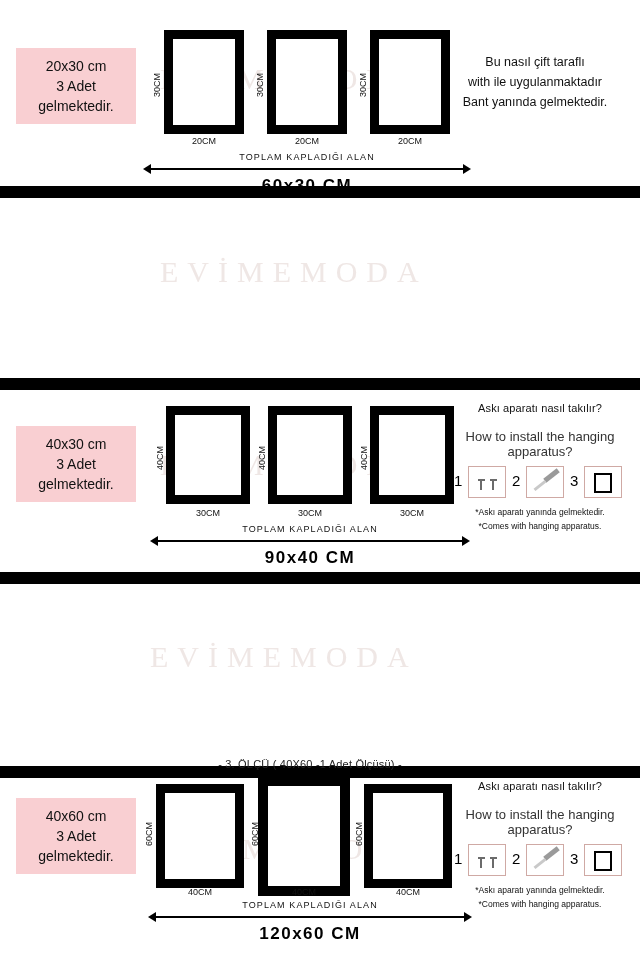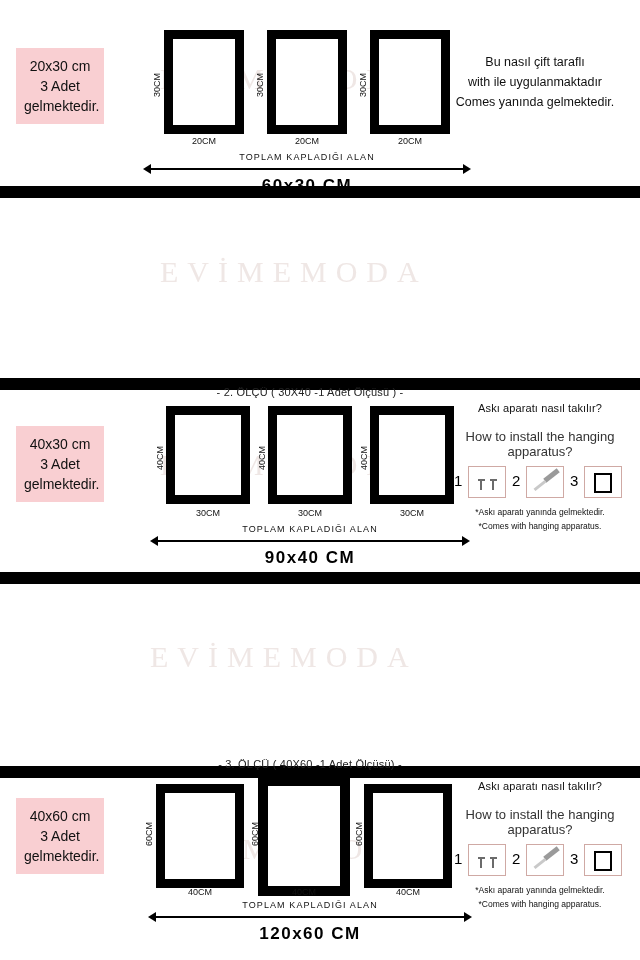--- a/index.html
+++ b/index.html
@@ -40,21 +40,21 @@
 
   
   .pink-box {
     position: absolute;
     background: #f9cfd2;
     color: #111111;
     text-align: center;
     font-size: 14px;
     line-height: 20px;
     padding: 8px 8px;
-    width: 88px;
+    width: 120px;
     box-sizing: border-box;
   }
 
   .section-title {
     position: absolute;
     text-align: center;
     font-size: 11px;
     letter-spacing: .2px;
     color: #222222;
     width: 320px;
@@ -272,28 +272,27 @@
         <div class="tipL"></div>
         <div class="bar"></div>
         <div class="tipR"></div>
       </div>
       <div class="total-value">60x30 CM</div>
     </div>
 
     <div class="note-right" style="left:440px; top:52px;">
       <div>Bu nasıl çift taraflı</div>
       <div>with ile uygulanmaktadır</div>
-      <div>Comes yanında gelmektedir.</div>
+      <div>Bant yanında gelmektedir.</div>
     </div>
   </div>
 
   <div class="divider" style="top:186px;"></div>
 
   <div class="section layer-top" style="top:198px; height:180px;">
-    <div class="section-title" style="left:150px; top:8px;">- 2. ÖLÇÜ ( 30X40 -1 Adet Ölçüsü ) -</div>
 
     <div class="pink-box" style="left:16px; top:48px;">
       <div>40x30 cm</div>
       <div>3 Adet</div>
       <div>gelmektedir.</div>
     </div>
 
     <div class="frames" style="left:166px; top:28px;">
       <div class="frame" style="left:0; top:0; width:84px; height:98px;">
         <div class="mat" style="left:9px; top:9px; right:9px; bottom:9px;"></div>

